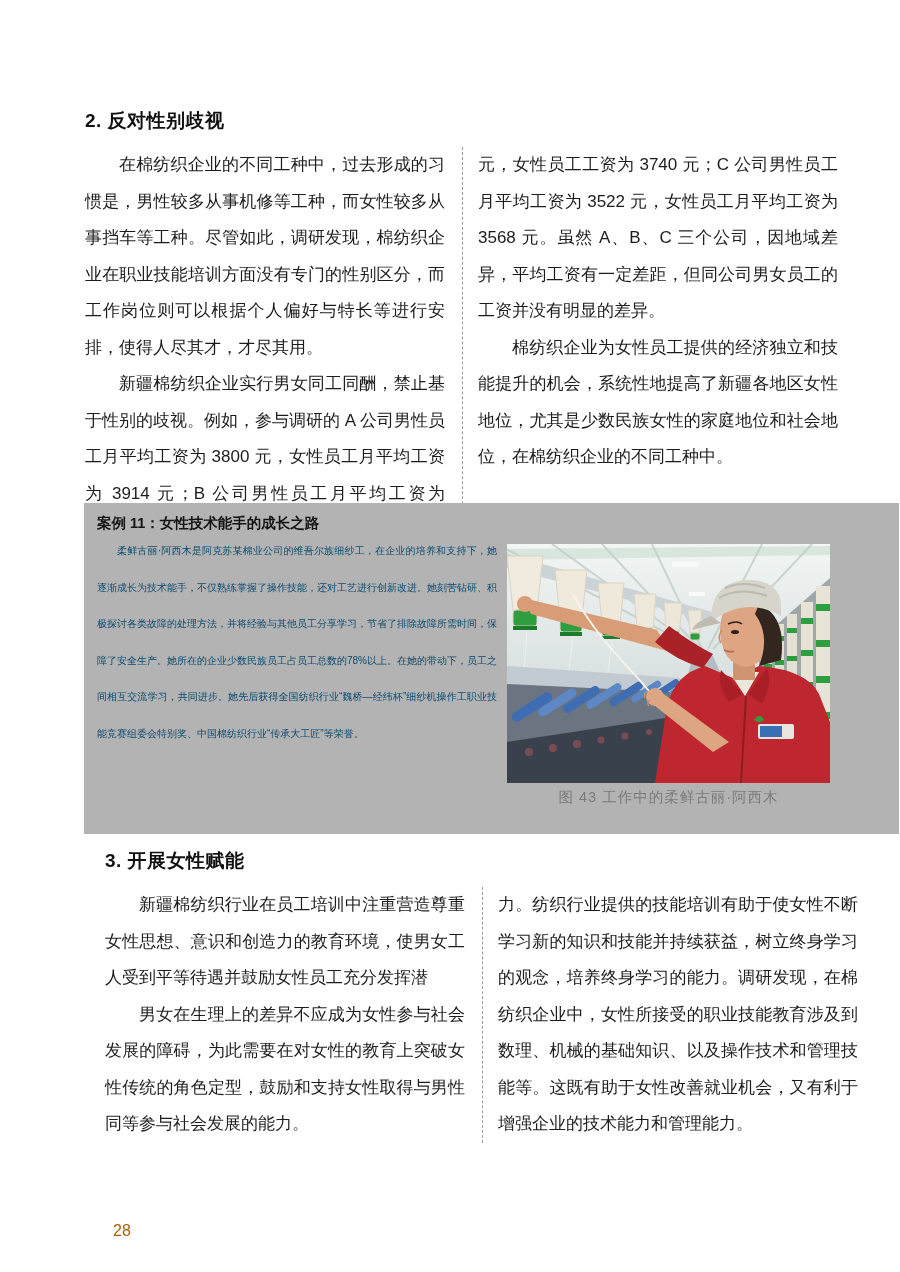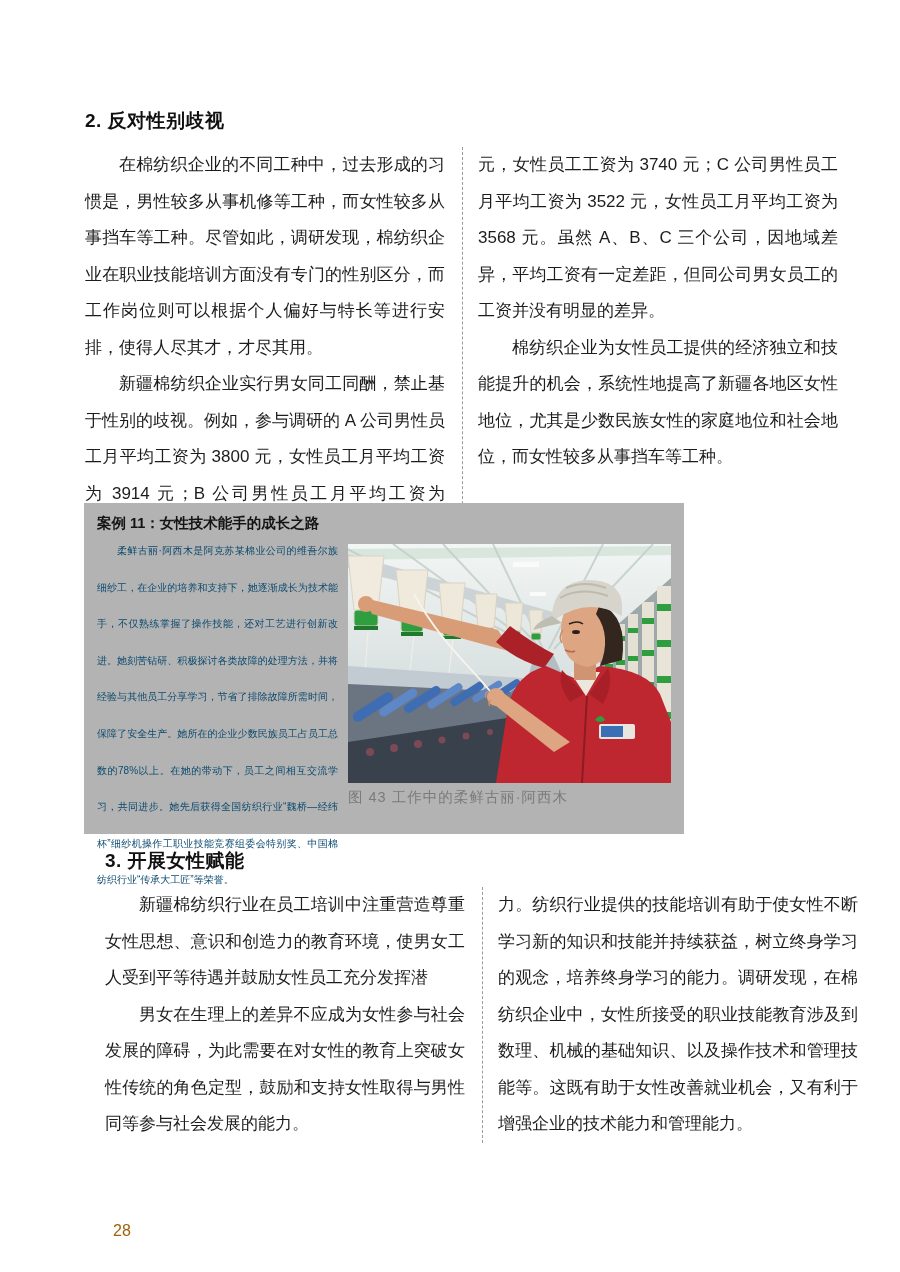--- a/index.html
+++ b/index.html
@@ -31,40 +31,41 @@
   }
   .col p.indent{text-indent:2em;}
   .divider{
     width:0;
     border-left:1px dashed #9a9a9a;
     margin:0 15px 0 17px;
   }
   
   .case-box{
     position:absolute;left:84px;top:503px;
-    width:600px;height:331px;
+    width:815px;height:331px;
     background:#b3b3b3;
     box-sizing:border-box;
     padding:11px 13px 0 13px;
   }
   .case-title{
     font-size:14.5px;font-weight:bold;color:#141414;
     line-height:19px;margin:0 0 0 0;
   }
   .case-flex{display:flex;gap:10px;margin-top:0;}
   .case-text{
     width:400px;
     font-size:10px;line-height:36.6px;
     text-align:justify;text-indent:2em;
     color:#0c4a6e;
   }
   .photo-fig{width:323px;margin:0;padding-top:11px;}
   .photo-fig svg{display:block;width:323px;height:239px;background:#cfd6d8;}
   .photo-fig figcaption{
     margin-top:5px;
+    text-align:center;
     font-size:14.5px;color:#7b7b7b;
     letter-spacing:1px;
   }
   .page-num{
     position:absolute;left:113px;top:1222px;
     font-size:16px;color:#a16207;
   }
 </style>
 </head>
 <body>
@@ -74,21 +75,21 @@
   <section class="sec" id="sec2">
     <h2>2. 反对性别歧视</h2>
     <div class="cols">
       <div class="col">
         <p class="indent">在棉纺织企业的不同工种中，过去形成的习惯是，男性较多从事机修等工种，而女性较多从事挡车等工种。尽管如此，调研发现，棉纺织企业在职业技能培训方面没有专门的性别区分，而工作岗位则可以根据个人偏好与特长等进行安排，使得人尽其才，才尽其用。</p>
         <p class="indent">新疆棉纺织企业实行男女同工同酬，禁止基于性别的歧视。例如，参与调研的 A 公司男性员工月平均工资为 3800 元，女性员工月平均工资为 3914 元；B 公司男性员工月平均工资为 3753</p>
       </div>
       <div class="divider"></div>
       <div class="col">
         <p>元，女性员工工资为 3740 元；C 公司男性员工月平均工资为 3522 元，女性员工月平均工资为 3568 元。虽然 A、B、C 三个公司，因地域差异，平均工资有一定差距，但同公司男女员工的工资并没有明显的差异。</p>
-        <p class="indent">棉纺织企业为女性员工提供的经济独立和技能提升的机会，系统性地提高了新疆各地区女性地位，尤其是少数民族女性的家庭地位和社会地位，而女性较多从事挡车等工种。</p>
+        <p class="indent">棉纺织企业为女性员工提供的经济独立和技能提升的机会，系统性地提高了新疆各地区女性地位，尤其是少数民族女性的家庭地位和社会地位，在棉纺织企业的不同工种中。</p>
       </div>
     </div>
   </section>
 
   <aside class="case-box">
     <div class="case-title">案例 11：女性技术能手的成长之路</div>
     <div class="case-flex">
       <div class="case-text">柔鲜古丽·阿西木是阿克苏某棉业公司的维吾尔族细纱工，在企业的培养和支持下，她逐渐成长为技术能手，不仅熟练掌握了操作技能，还对工艺进行创新改进。她刻苦钻研、积极探讨各类故障的处理方法，并将经验与其他员工分享学习，节省了排除故障所需时间，保障了安全生产。她所在的企业少数民族员工占员工总数的78%以上。在她的带动下，员工之间相互交流学习，共同进步。她先后获得全国纺织行业“魏桥—经纬杯”细纱机操作工职业技能竞赛组委会特别奖、中国棉纺织行业“传承大工匠”等荣誉。</div>
       <figure class="photo-fig">
         <svg viewBox="0 0 323 239" xmlns="http://www.w3.org/2000/svg">

